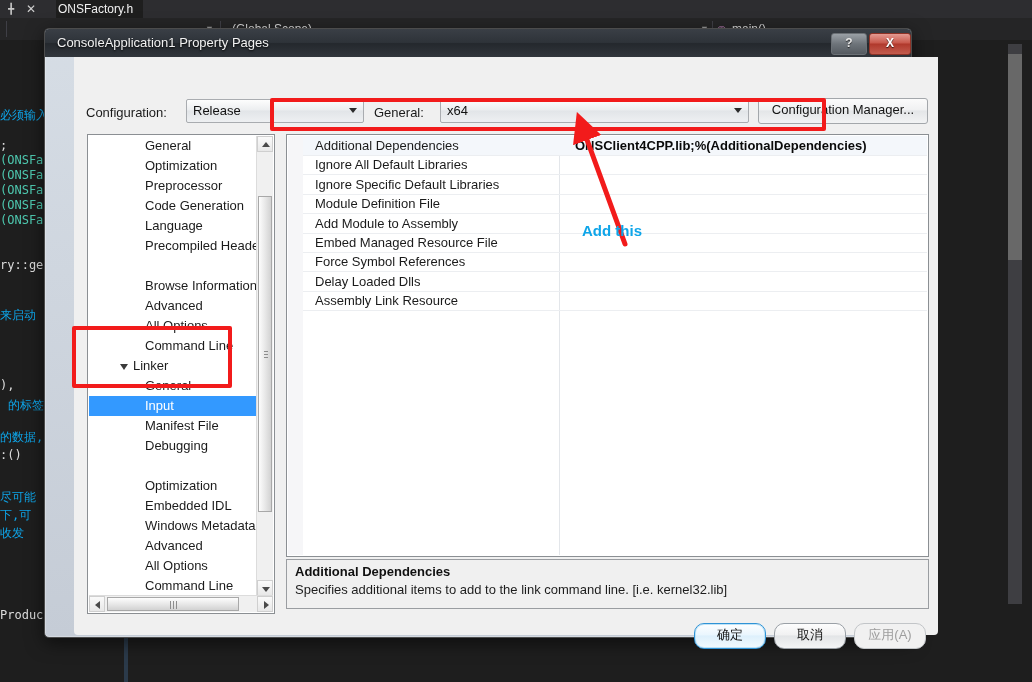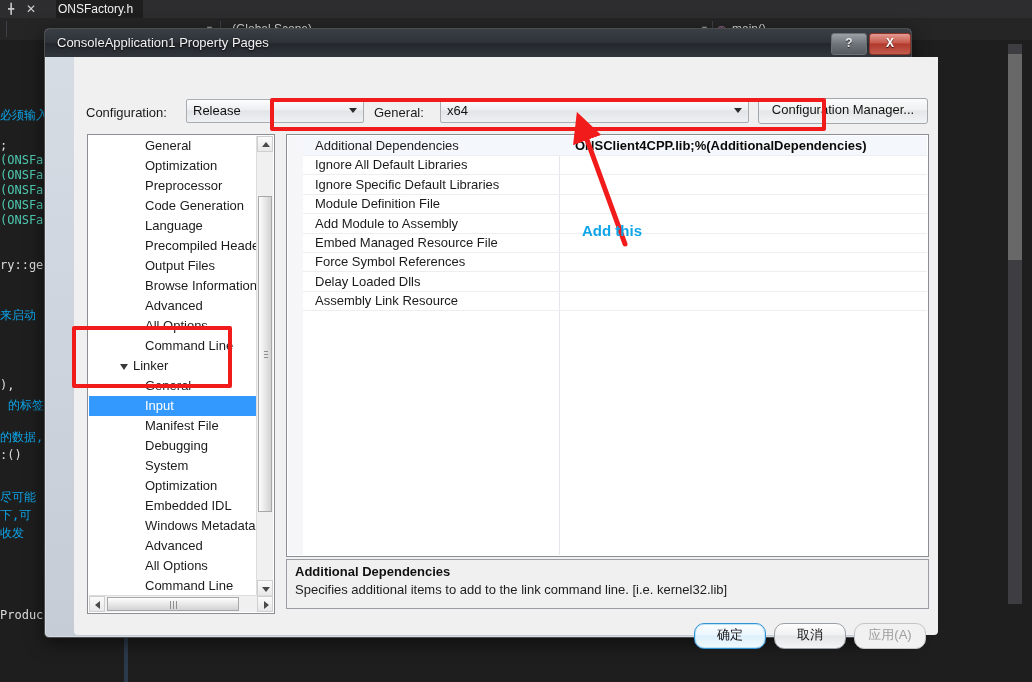--- a/index.html
+++ b/index.html
@@ -222,23 +222,20 @@
             </div>
             <div class="tnode" style="top: 60px;">
               <span class="tx" style="left: 56px;">Code Generation</span>
             </div>
             <div class="tnode" style="top: 80px;">
               <span class="tx" style="left: 56px;">Language</span>
             </div>
             <div class="tnode" style="top: 100px;">
               <span class="tx" style="left: 56px;">Precompiled Headers</span>
             </div>
-            <div class="tnode" style="top: 120px;">
-              <span class="tx" style="left: 56px;">Output Files</span>
-            </div>
             <div class="tnode" style="top: 140px;">
               <span class="tx" style="left: 56px;">Browse Information</span>
             </div>
             <div class="tnode" style="top: 160px;">
               <span class="tx" style="left: 56px;">Advanced</span>
             </div>
             <div class="tnode" style="top: 180px;">
               <span class="tx" style="left: 56px;">All Options</span>
             </div>
             <div class="tnode" style="top: 200px;">
@@ -252,23 +249,20 @@
               <span class="tx" style="left: 56px;">General</span>
             </div>
             <div class="tnode" style="top: 280px;">
               <span class="tx" style="left: 56px;">Manifest File</span>
             </div>
             <div class="tnode sel" style="top: 260px;">
               <span class="tx" style="left: 56px;">Input</span>
             </div>
             <div class="tnode" style="top: 300px;">
               <span class="tx" style="left: 56px;">Debugging</span>
-            </div>
-            <div class="tnode" style="top: 320px;">
-              <span class="tx" style="left: 56px;">System</span>
             </div>
             <div class="tnode" style="top: 340px;">
               <span class="tx" style="left: 56px;">Optimization</span>
             </div>
             <div class="tnode" style="top: 360px;">
               <span class="tx" style="left: 56px;">Embedded IDL</span>
             </div>
             <div class="tnode" style="top: 380px;">
               <span class="tx" style="left: 56px;">Windows Metadata</span>
             </div>

